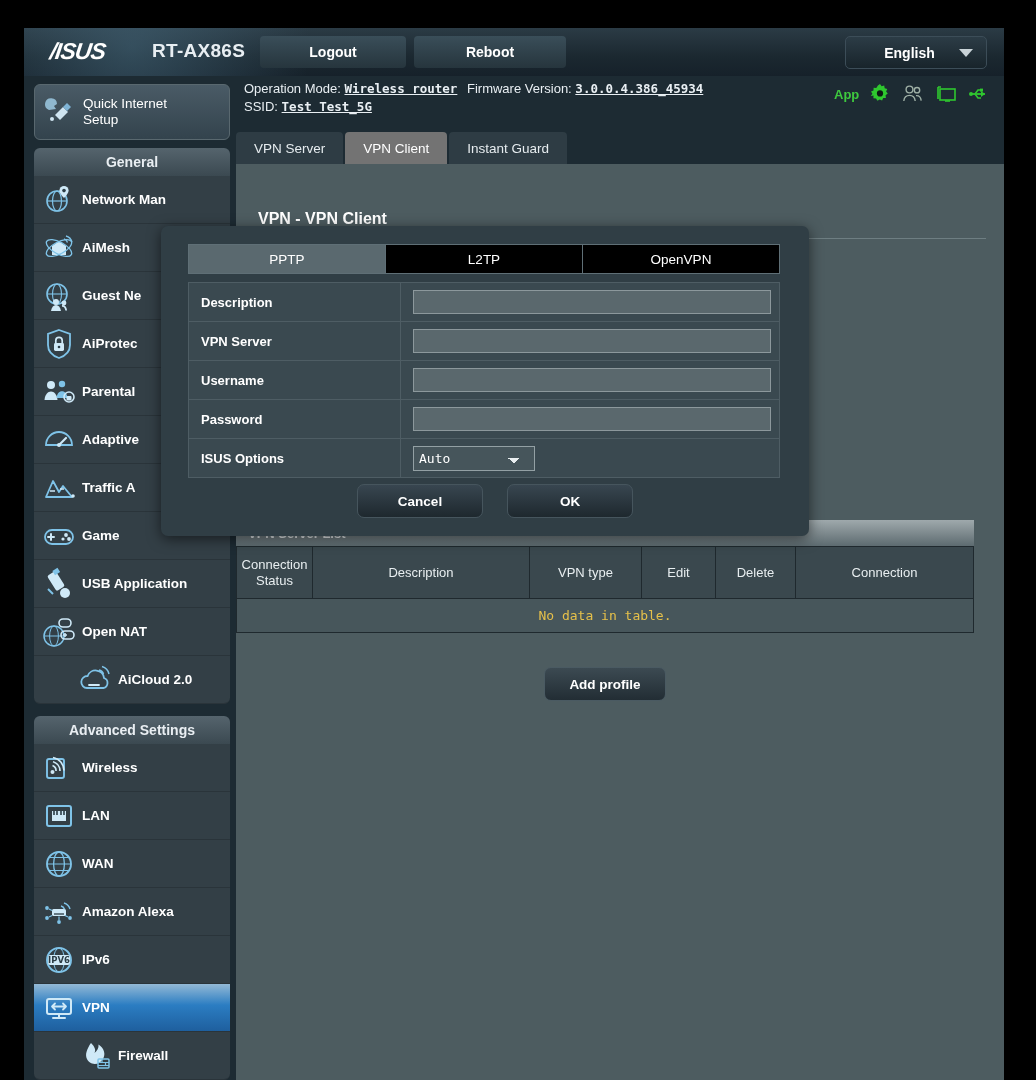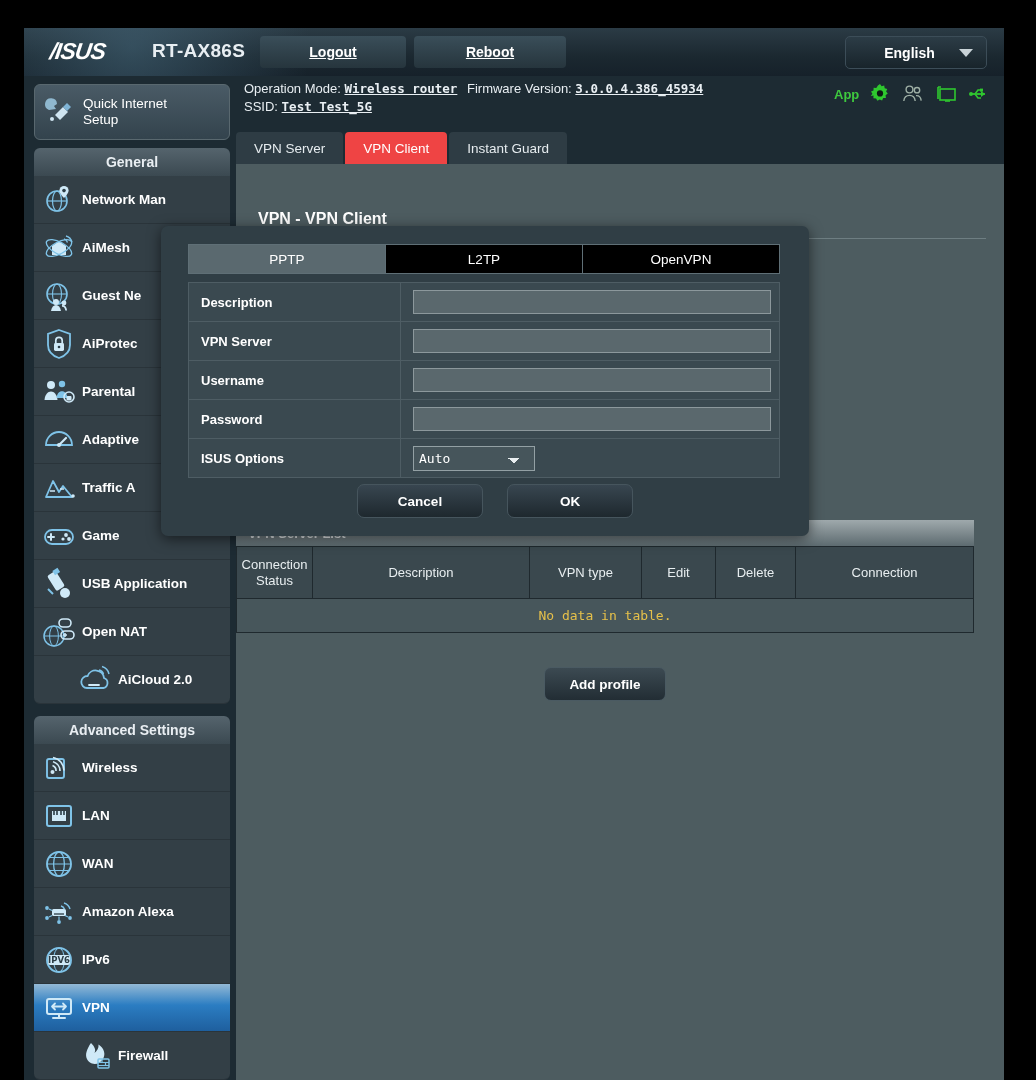--- a/index.html
+++ b/index.html
@@ -44,21 +44,20 @@
     color: #e8eef2; font-size: 19px; font-weight: 700;
     letter-spacing: .3px;
   }
   .topbtn {
     position: absolute; top: 8px; height: 32px;
     background: linear-gradient(180deg,#3a4e59 0%, #26353d 100%);
     border-radius: 4px;
     color: #fff; font-size: 14px; font-weight: 700;
     display: flex; align-items: center; justify-content: center;
     cursor: pointer;
-    text-decoration: underline;
   }
   #btn-logout { left: 236px; width: 146px; }
   #btn-reboot { left: 390px; width: 152px; }
   #lang-select {
     position: absolute; left: 821px; top: 8px; width: 142px; height: 33px;
     background: linear-gradient(180deg,#2c3c46 0%,#18242b 100%);
     border: 1px solid #3c4d58; border-radius: 5px;
     display: flex; align-items: center; cursor: pointer;
   }
   #lang-label {
@@ -134,21 +133,21 @@
     position: absolute; left: 0; top: -32px; height: 32px;
     display: flex; align-items: flex-end;
   }
   .tab {
     height: 32px; padding: 0 18px;
     display: flex; align-items: center;
     font-size: 13.5px; color: #e6ecef;
     background: #2e3c44; border-radius: 4px 4px 0 0;
     margin-right: 2px; cursor: pointer;
   }
-  .tab.active { background: #ef4444; color: #fff; }
+  .tab.active { background: #737373; color: #fff; }
   #page-title {
     position: absolute; left: 22px; top: 46px;
     color: #fff; font-size: 16px; font-weight: 700;
   }
   #title-rule {
     position: absolute; left: 22px; top: 74px; width: 728px; height: 1px;
     background: #6e7e82;
   }
   .desc-line {
     position: absolute; left: 22px;

